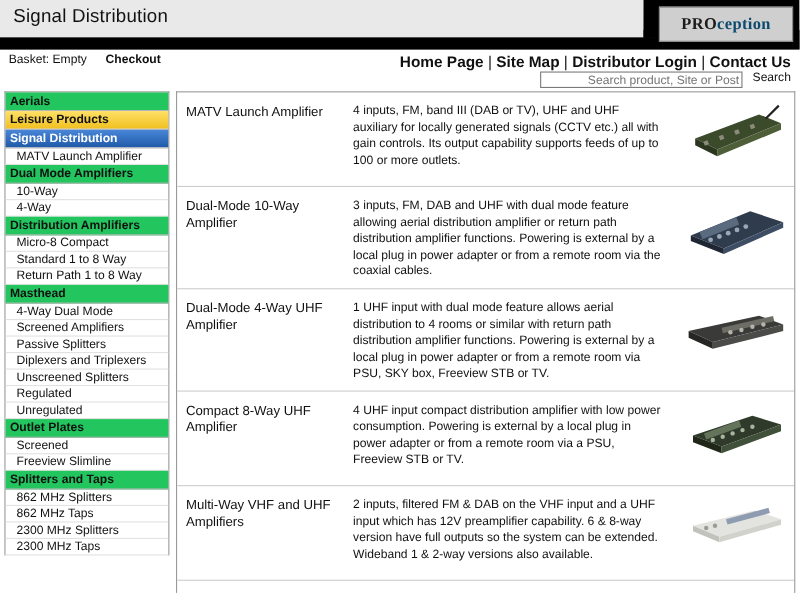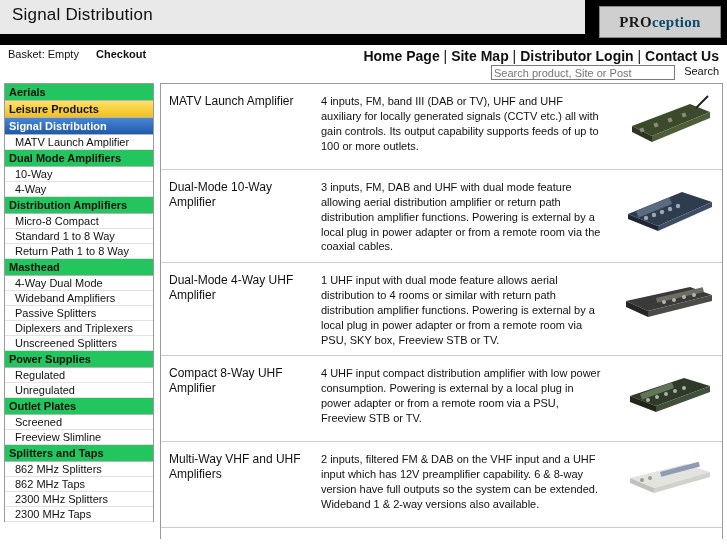--- a/index.html
+++ b/index.html
@@ -112,20 +112,21 @@
     right: 52px; top: 0;
     width: 184px;
     height: 15px;
     font-size: 11px;
     font-family: "Liberation Sans", sans-serif;
     border: 1px solid #7a7a7a;
     padding: 0 2px;
     color: #111111;
     background: #ffffff;
     box-sizing: border-box;
+    text-align: right;
   }
   #search-button {
     position: absolute;
     right: 8px; top: 0;
     font-size: 11px;
     color: #111111;
     background: transparent;
     border: none;
     padding: 0;
     cursor: pointer;
@@ -273,26 +274,25 @@
     <div class="sub-item">10-Way</div>
     <div class="sub-item">4-Way</div>
 
     <div class="cat-header">Distribution Amplifiers</div>
     <div class="sub-item">Micro-8 Compact</div>
     <div class="sub-item">Standard 1 to 8 Way</div>
     <div class="sub-item">Return Path 1 to 8 Way</div>
 
     <div class="cat-header">Masthead</div>
     <div class="sub-item">4-Way Dual Mode</div>
-    <div class="sub-item">Wideband Amplifiers</div>
+    <div class="sub-item">Screened Amplifiers</div>
     <div class="sub-item">Passive Splitters</div>
     <div class="sub-item">Diplexers and Triplexers</div>
     <div class="sub-item">Unscreened Splitters</div>
 
-    <div class="cat-header">Power Supplies</div>
     <div class="sub-item">Regulated</div>
     <div class="sub-item">Unregulated</div>
 
     <div class="cat-header">Outlet Plates</div>
     <div class="sub-item">Screened</div>
     <div class="sub-item">Freeview Slimline</div>
 
     <div class="cat-header">Splitters and Taps</div>
     <div class="sub-item">862 MHz Splitters</div>
     <div class="sub-item">862 MHz Taps</div>

